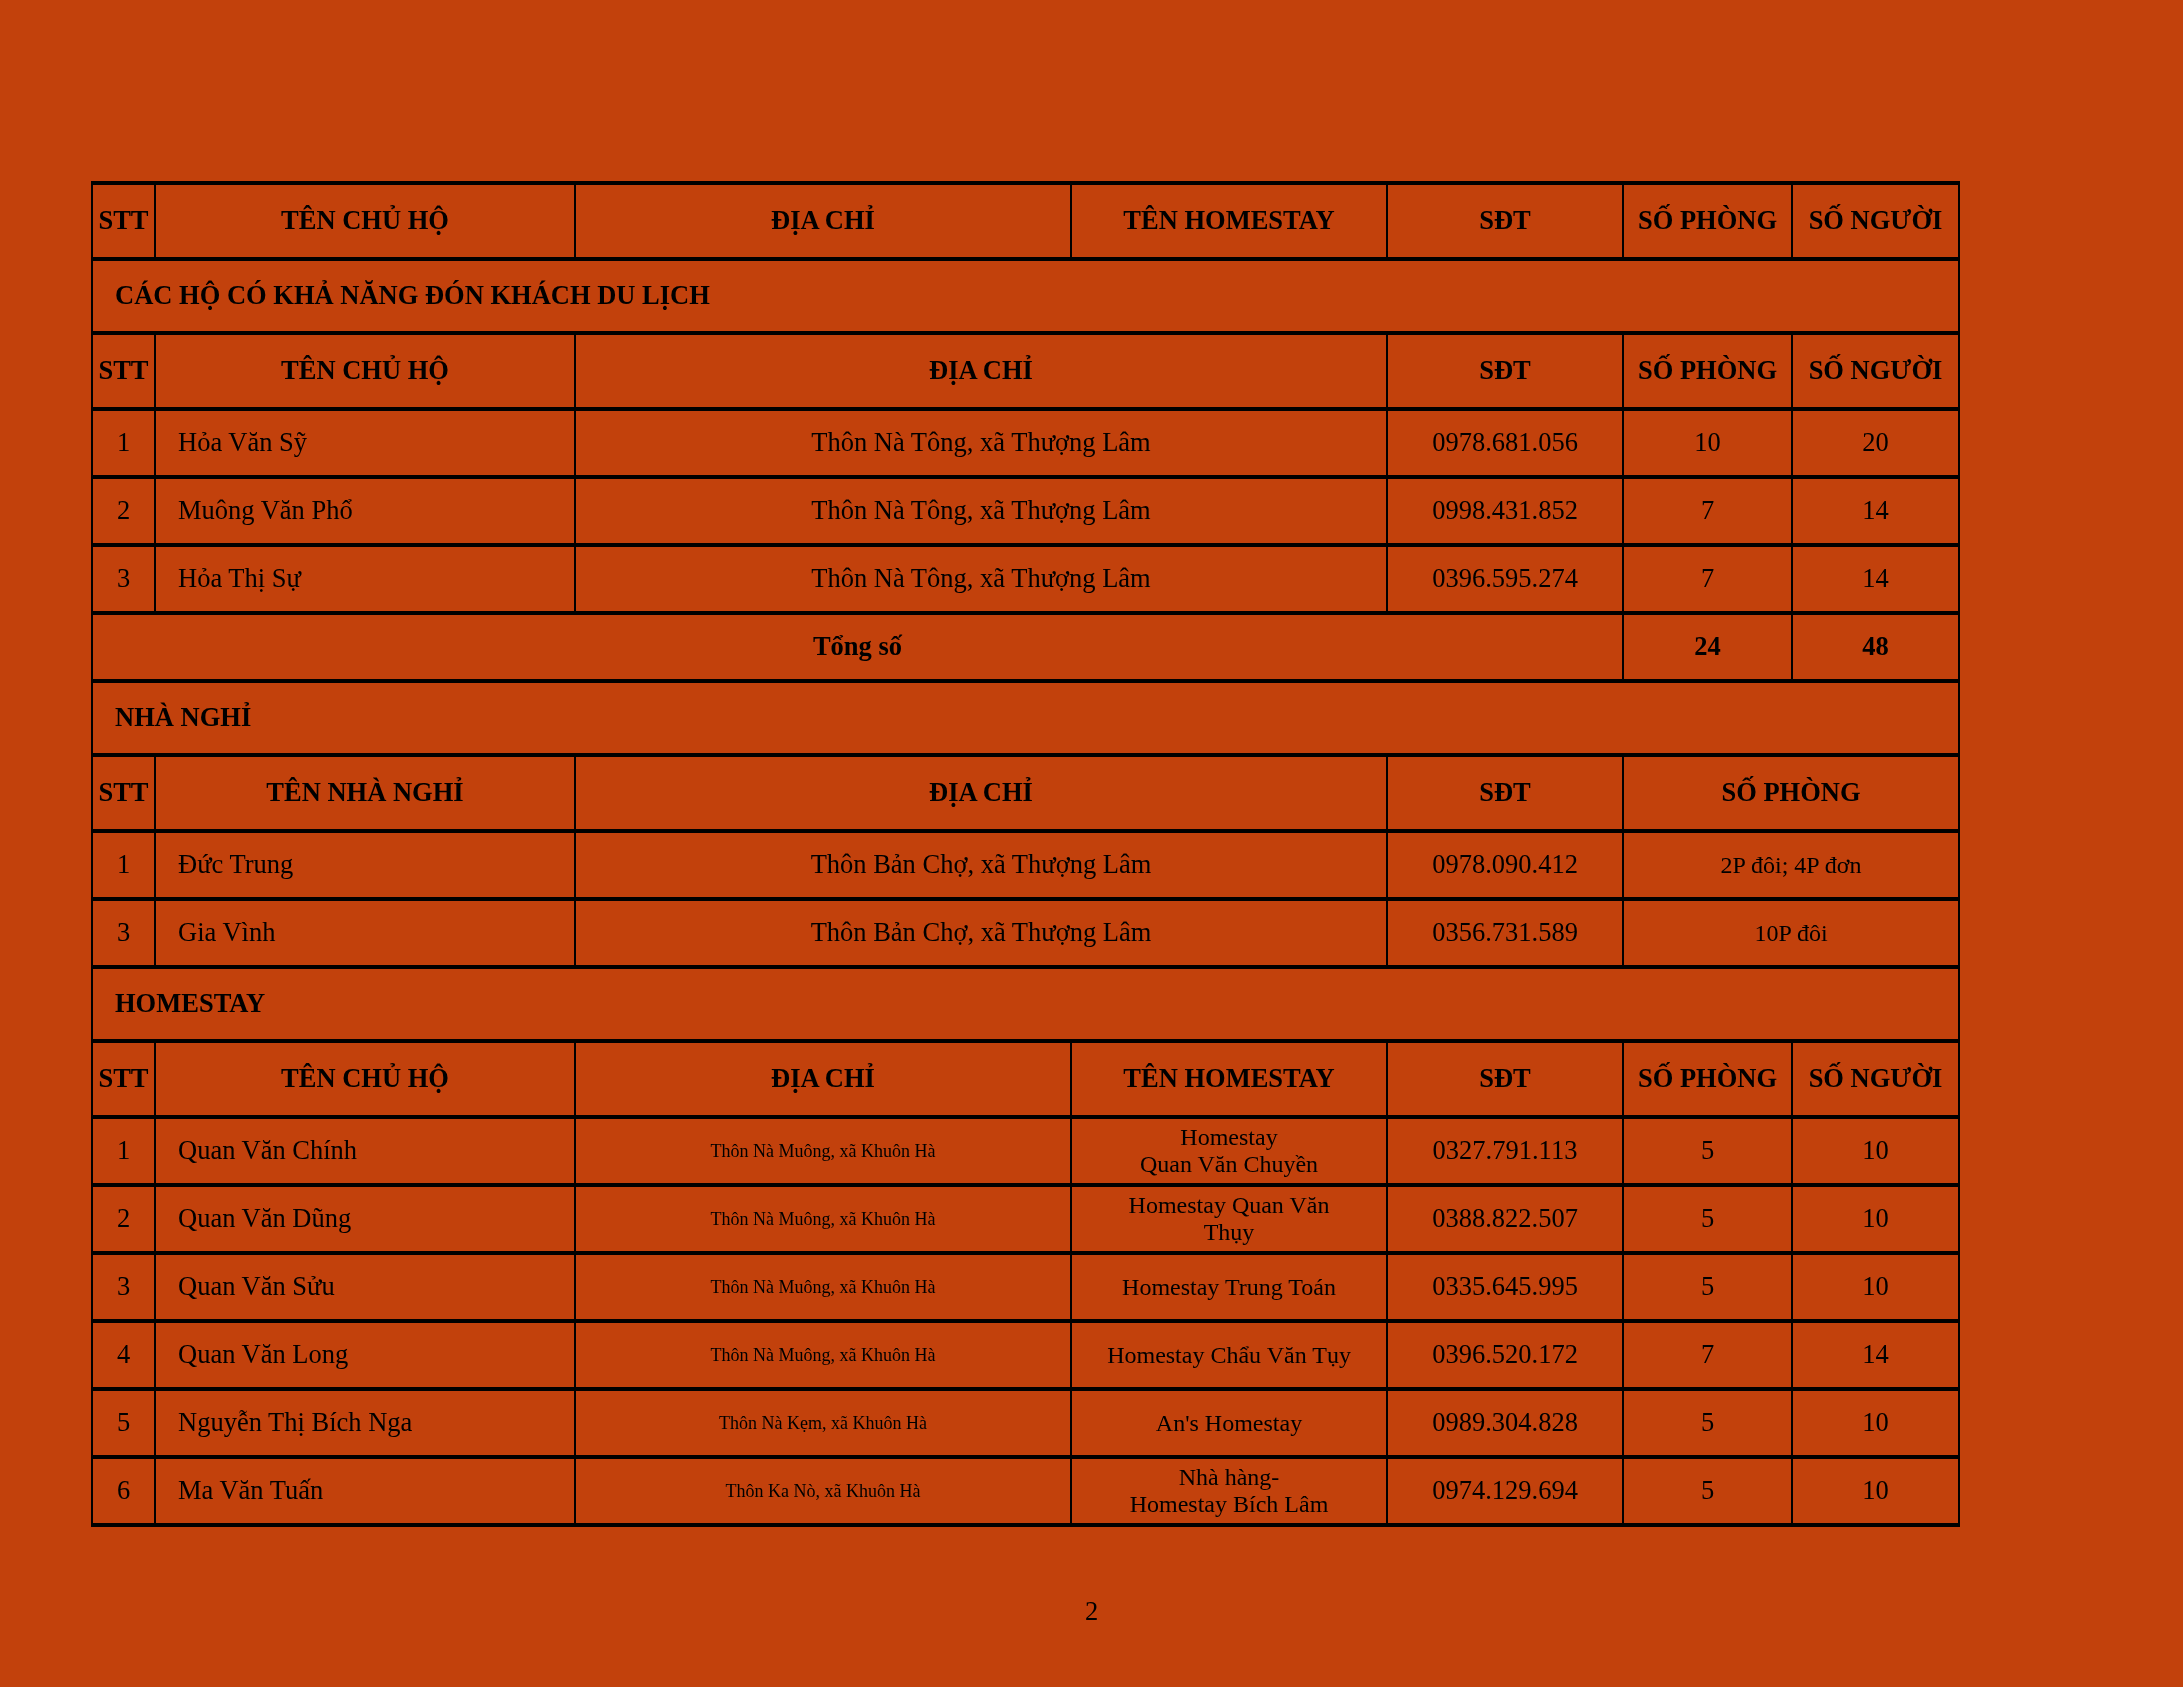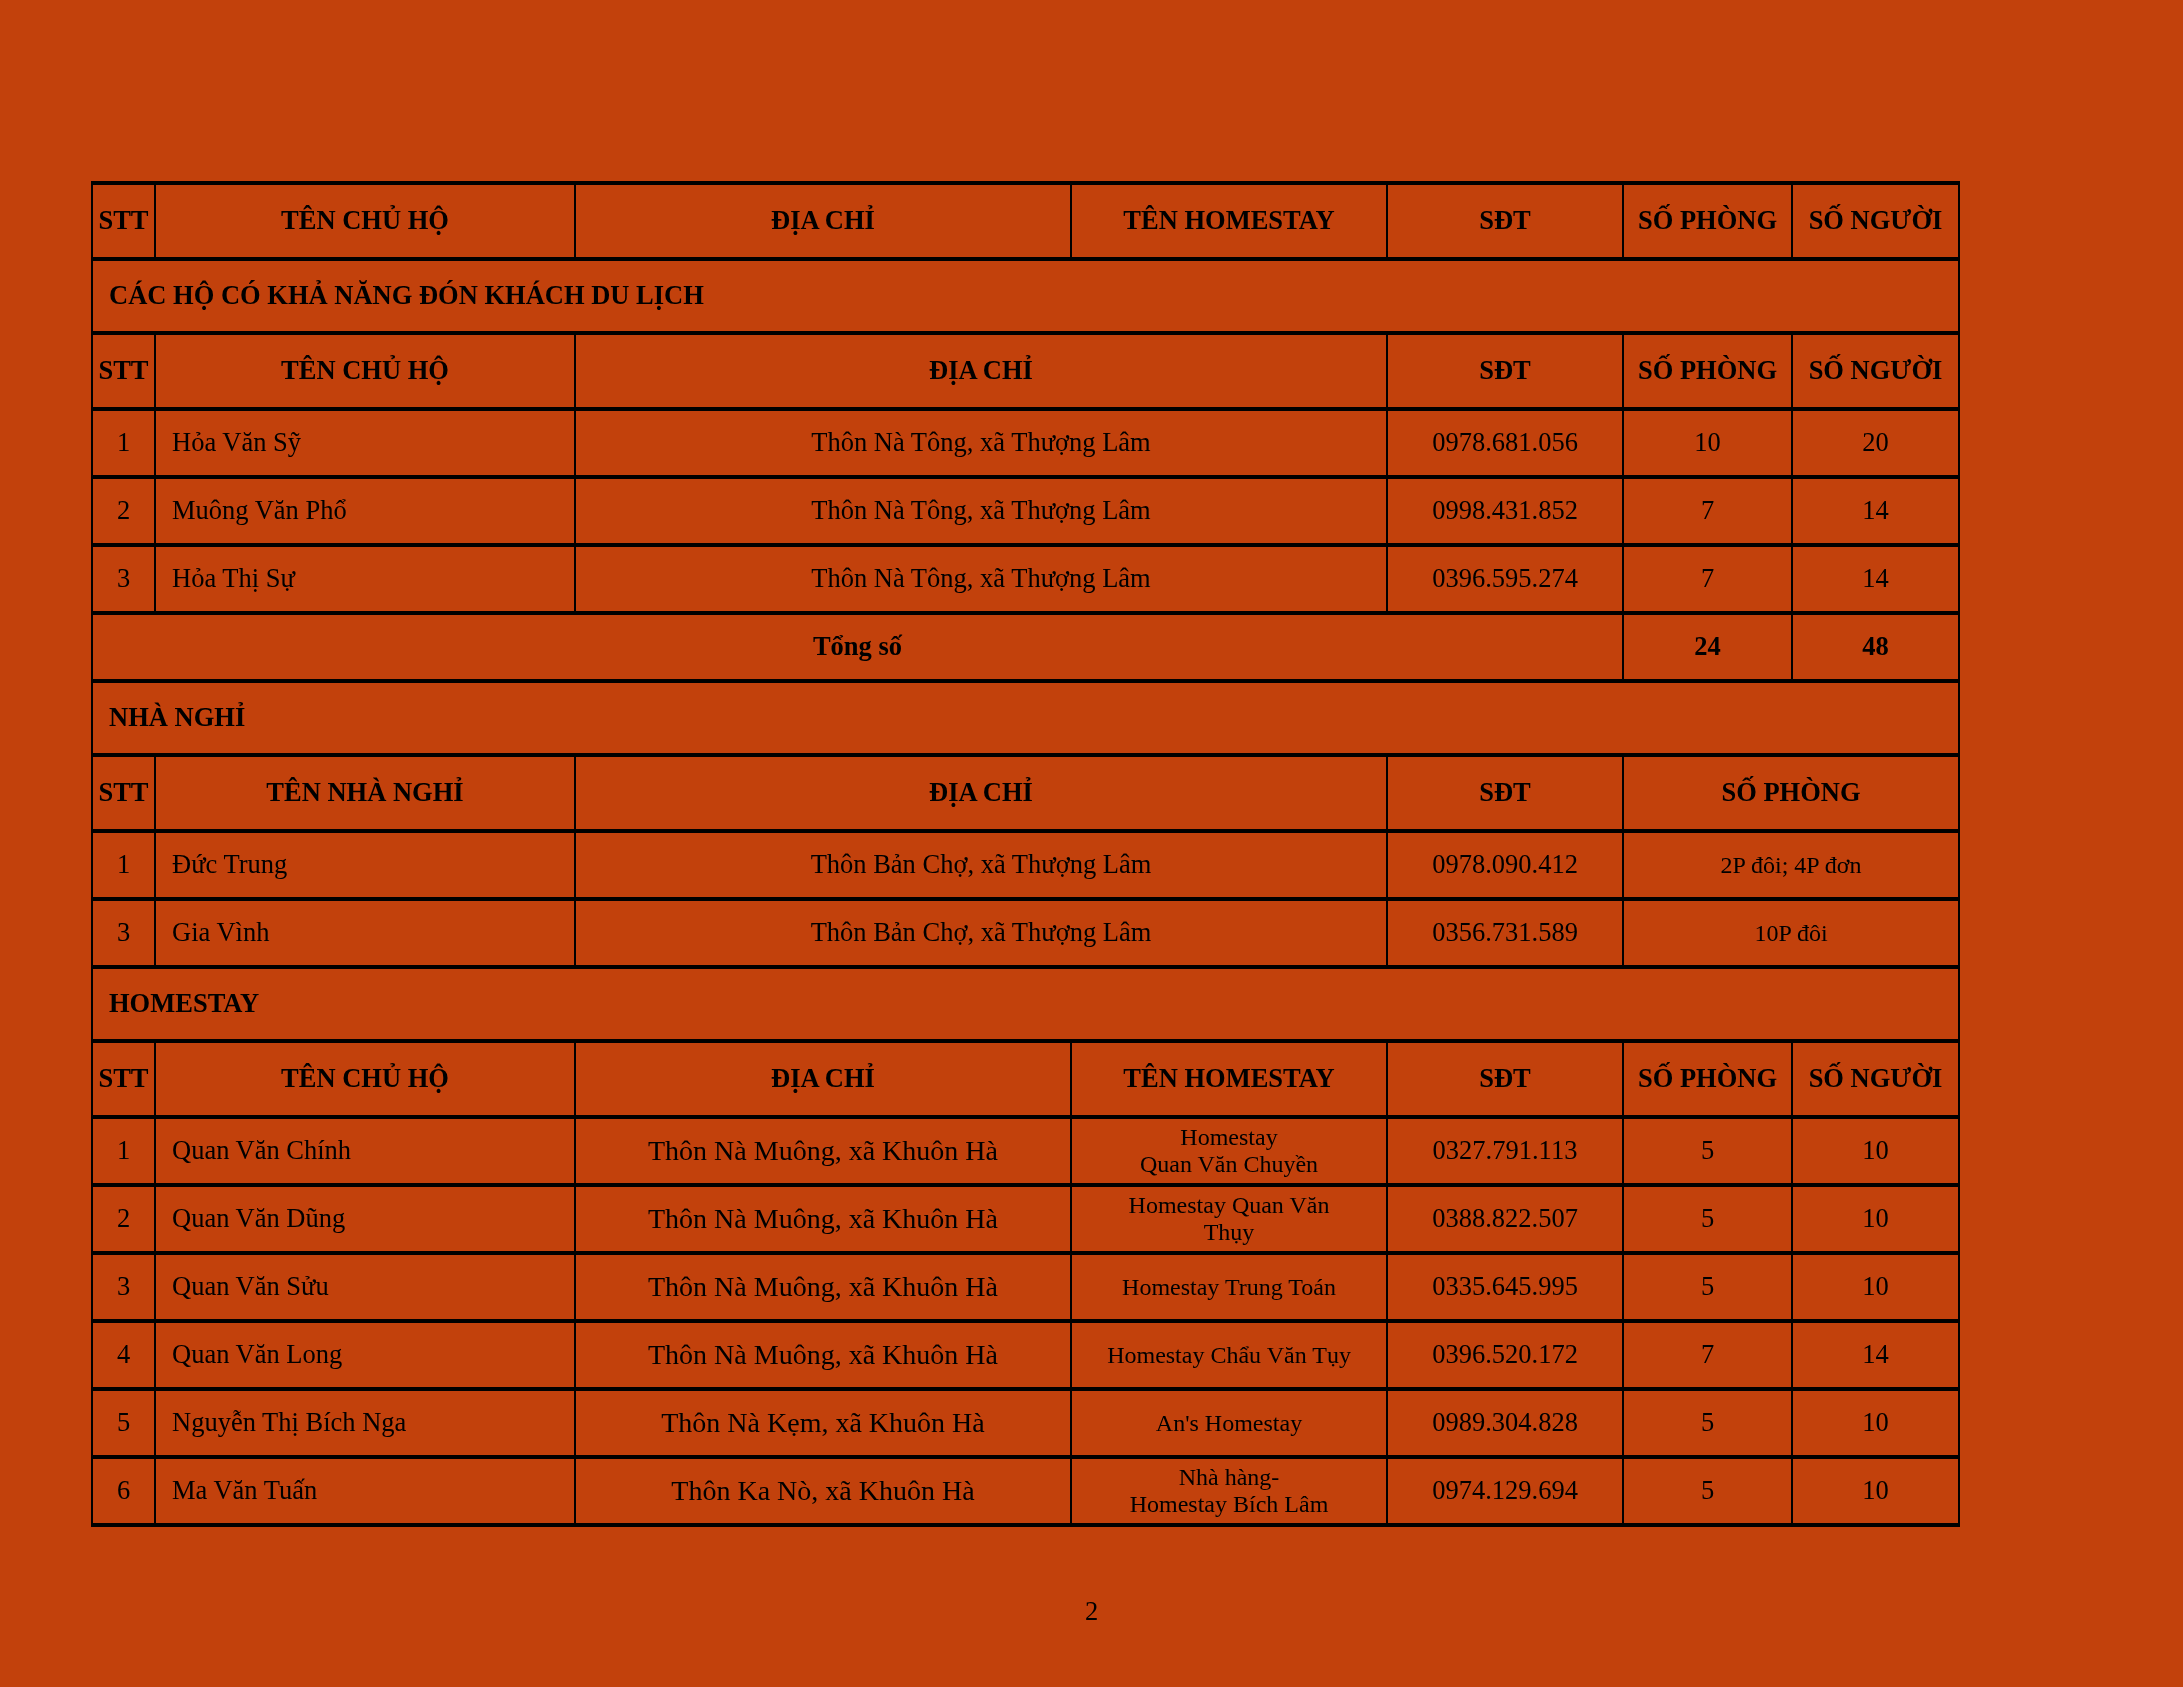--- a/index.html
+++ b/index.html
@@ -17,22 +17,22 @@
     border:2.6px solid #000;
     border-top-width:4px;border-bottom-width:4px;
     vertical-align:middle;text-align:center;
     font-size:26.5px;line-height:1.12;
     padding:0 4px;overflow:hidden;
   }
   tr.rh{height:76px;}   
   tr.rs{height:74px;}   
   tr.rd{height:68px;}   
   .b{font-weight:bold;}
-  .left{text-align:left;padding-left:16px;}
-  .small{font-size:28px;}
+  .left{text-align:left;padding-left:22px;}
+  .small{font-size:18px;}
   .med{font-size:24px;}
   .pre{white-space:pre-line;}
   .pagenum{
     position:absolute;left:0;top:1596px;width:2183px;
     text-align:center;font-size:26.5px;
   }
 </style>
 </head>
 <body>
 

